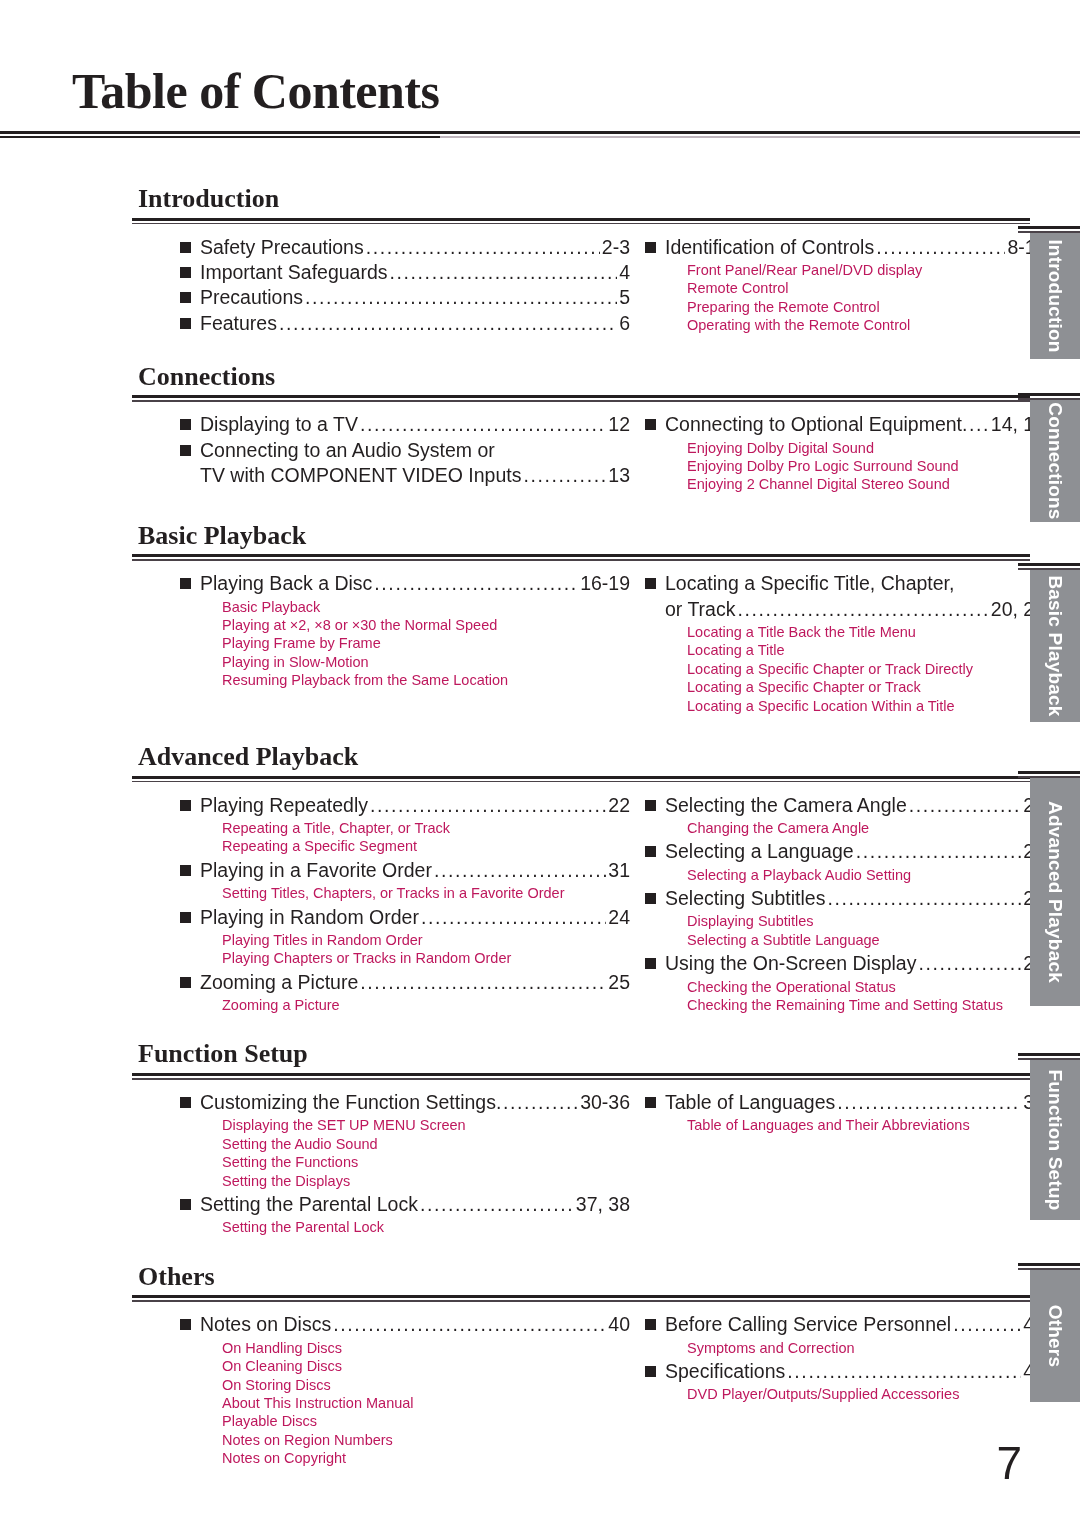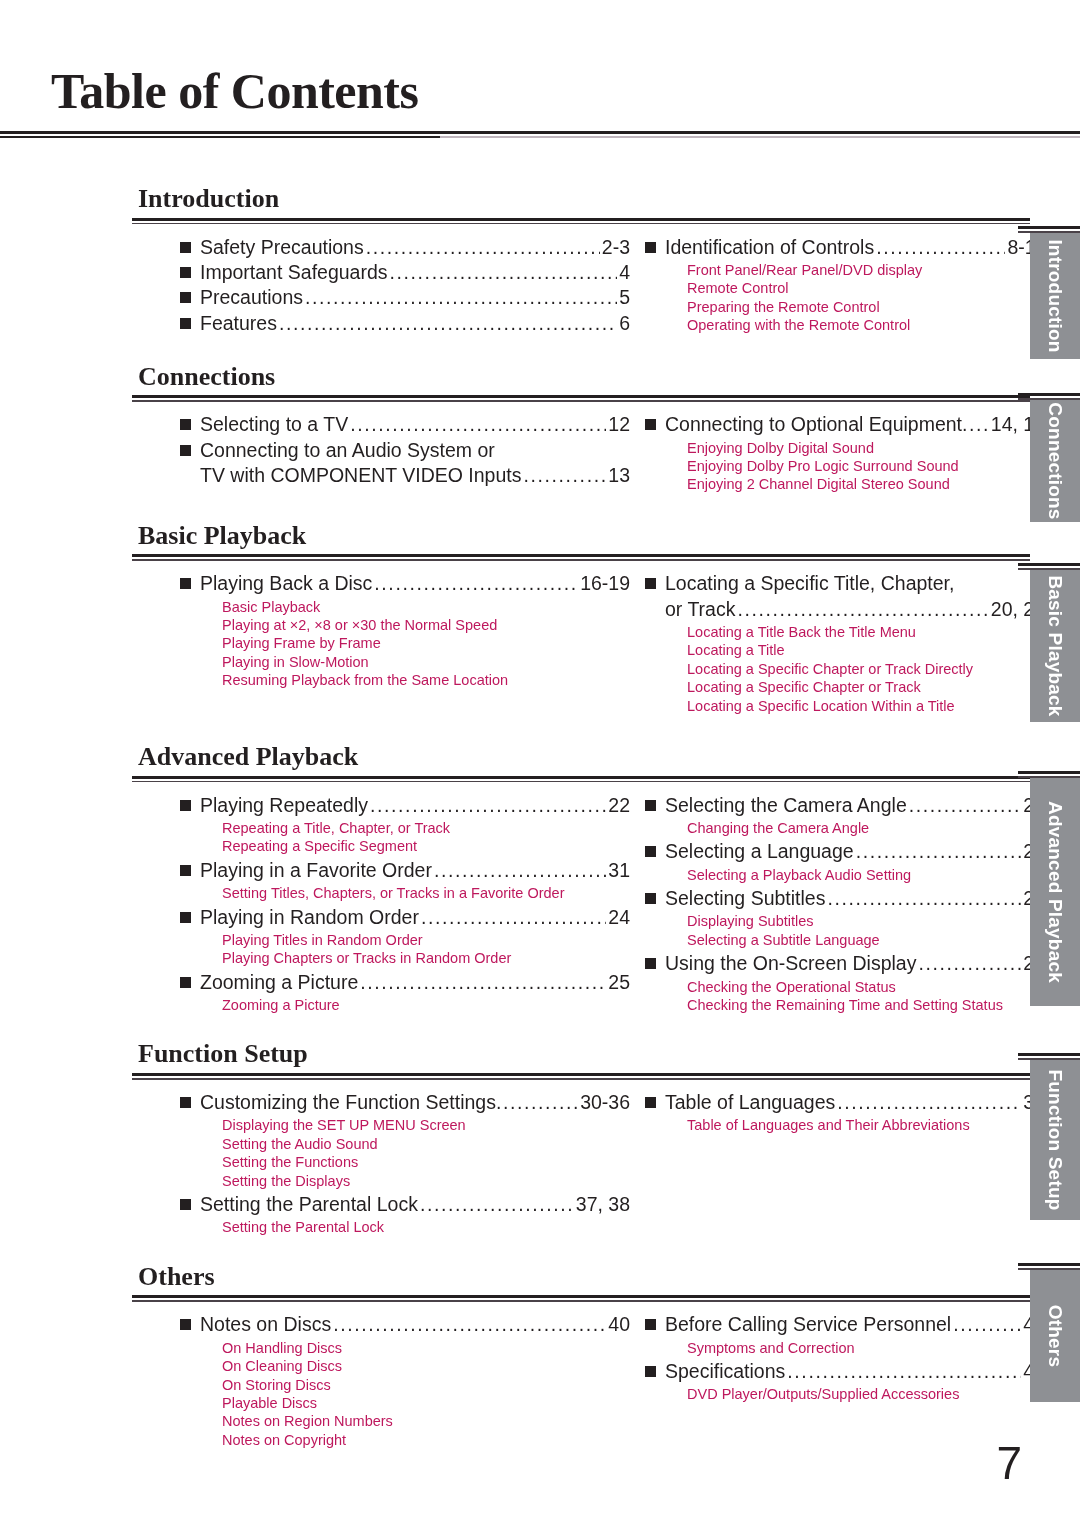--- a/index.html
+++ b/index.html
@@ -12,21 +12,21 @@
     height: 1528px;
     position: relative;
     font-family: "Liberation Sans", sans-serif;
     color: #231f20;
     overflow: hidden;
   }
 
   
   .page-title {
     position: absolute;
-    left: 51px;
+    left: 72px;
     top: 66px;
     font-family: "Liberation Serif", serif;
     font-weight: bold;
     font-size: 50px;
     letter-spacing: -0.5px;
     color: #231f20;
     line-height: 1;
   }
   .title-rule {
     position: absolute;
@@ -241,21 +241,21 @@
     <div class="section" style="margin-bottom: 26px;">
       <div class="section-head">Connections</div>
       <div class="section-rule">
         <div class="a"></div>
         <div class="b"></div>
       </div>
       <div class="cols">
         <div class="col-left">
           <div class="entry">
             <span class="bullet"></span>
-            <span class="etitle">Selecting to a TV</span>
+            <span class="etitle">Displaying to a TV</span>
             <span class="leader">............................................................</span>
             <span class="epage">12</span>
           </div>
           <div class="entry nolead">
             <span class="bullet"></span>
             <span class="etitle">Connecting to an Audio System or</span>
           </div>
           <div class="entry">
             <span class="bullet-spacer"></span>
             <span class="etitle">TV with COMPONENT VIDEO Inputs</span>
@@ -464,20 +464,21 @@
           <div class="entry">
             <span class="bullet"></span>
             <span class="etitle">Notes on Discs</span>
             <span class="leader">............................................................</span>
             <span class="epage">40</span>
           </div>
           <div class="subs">
             <div class="sub">On Handling Discs</div>
             <div class="sub">On Cleaning Discs</div>
             <div class="sub">On Storing Discs</div>
+            <div class="sub">About This Instruction Manual</div>
             <div class="sub">Playable Discs</div>
             <div class="sub">Notes on Region Numbers</div>
             <div class="sub">Notes on Copyright</div>
           </div>
         </div>
         <div class="col-right">
           <div class="entry">
             <span class="bullet"></span>
             <span class="etitle">Before Calling Service Personnel</span>
             <span class="leader">............................................................</span>

